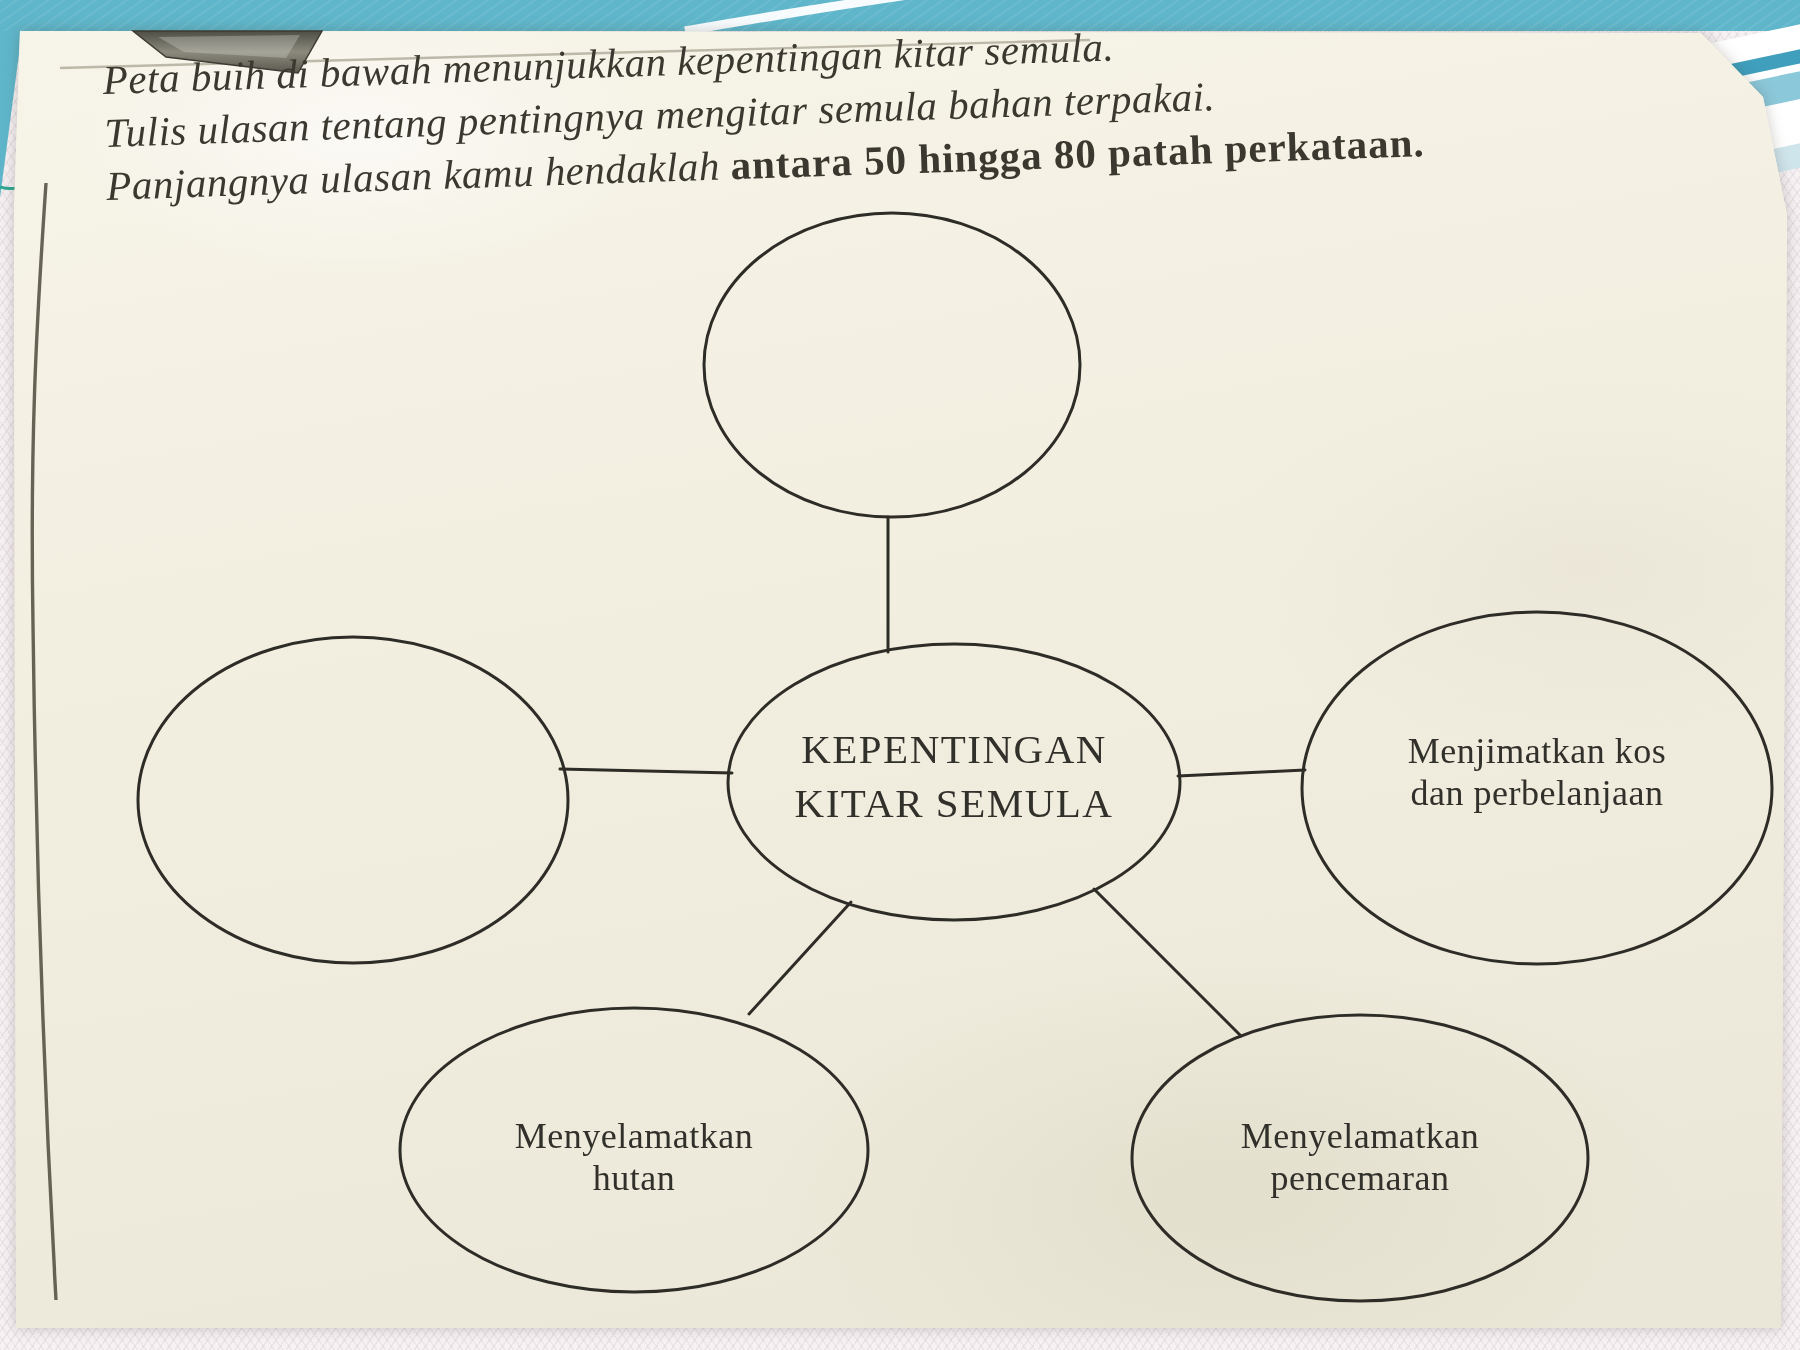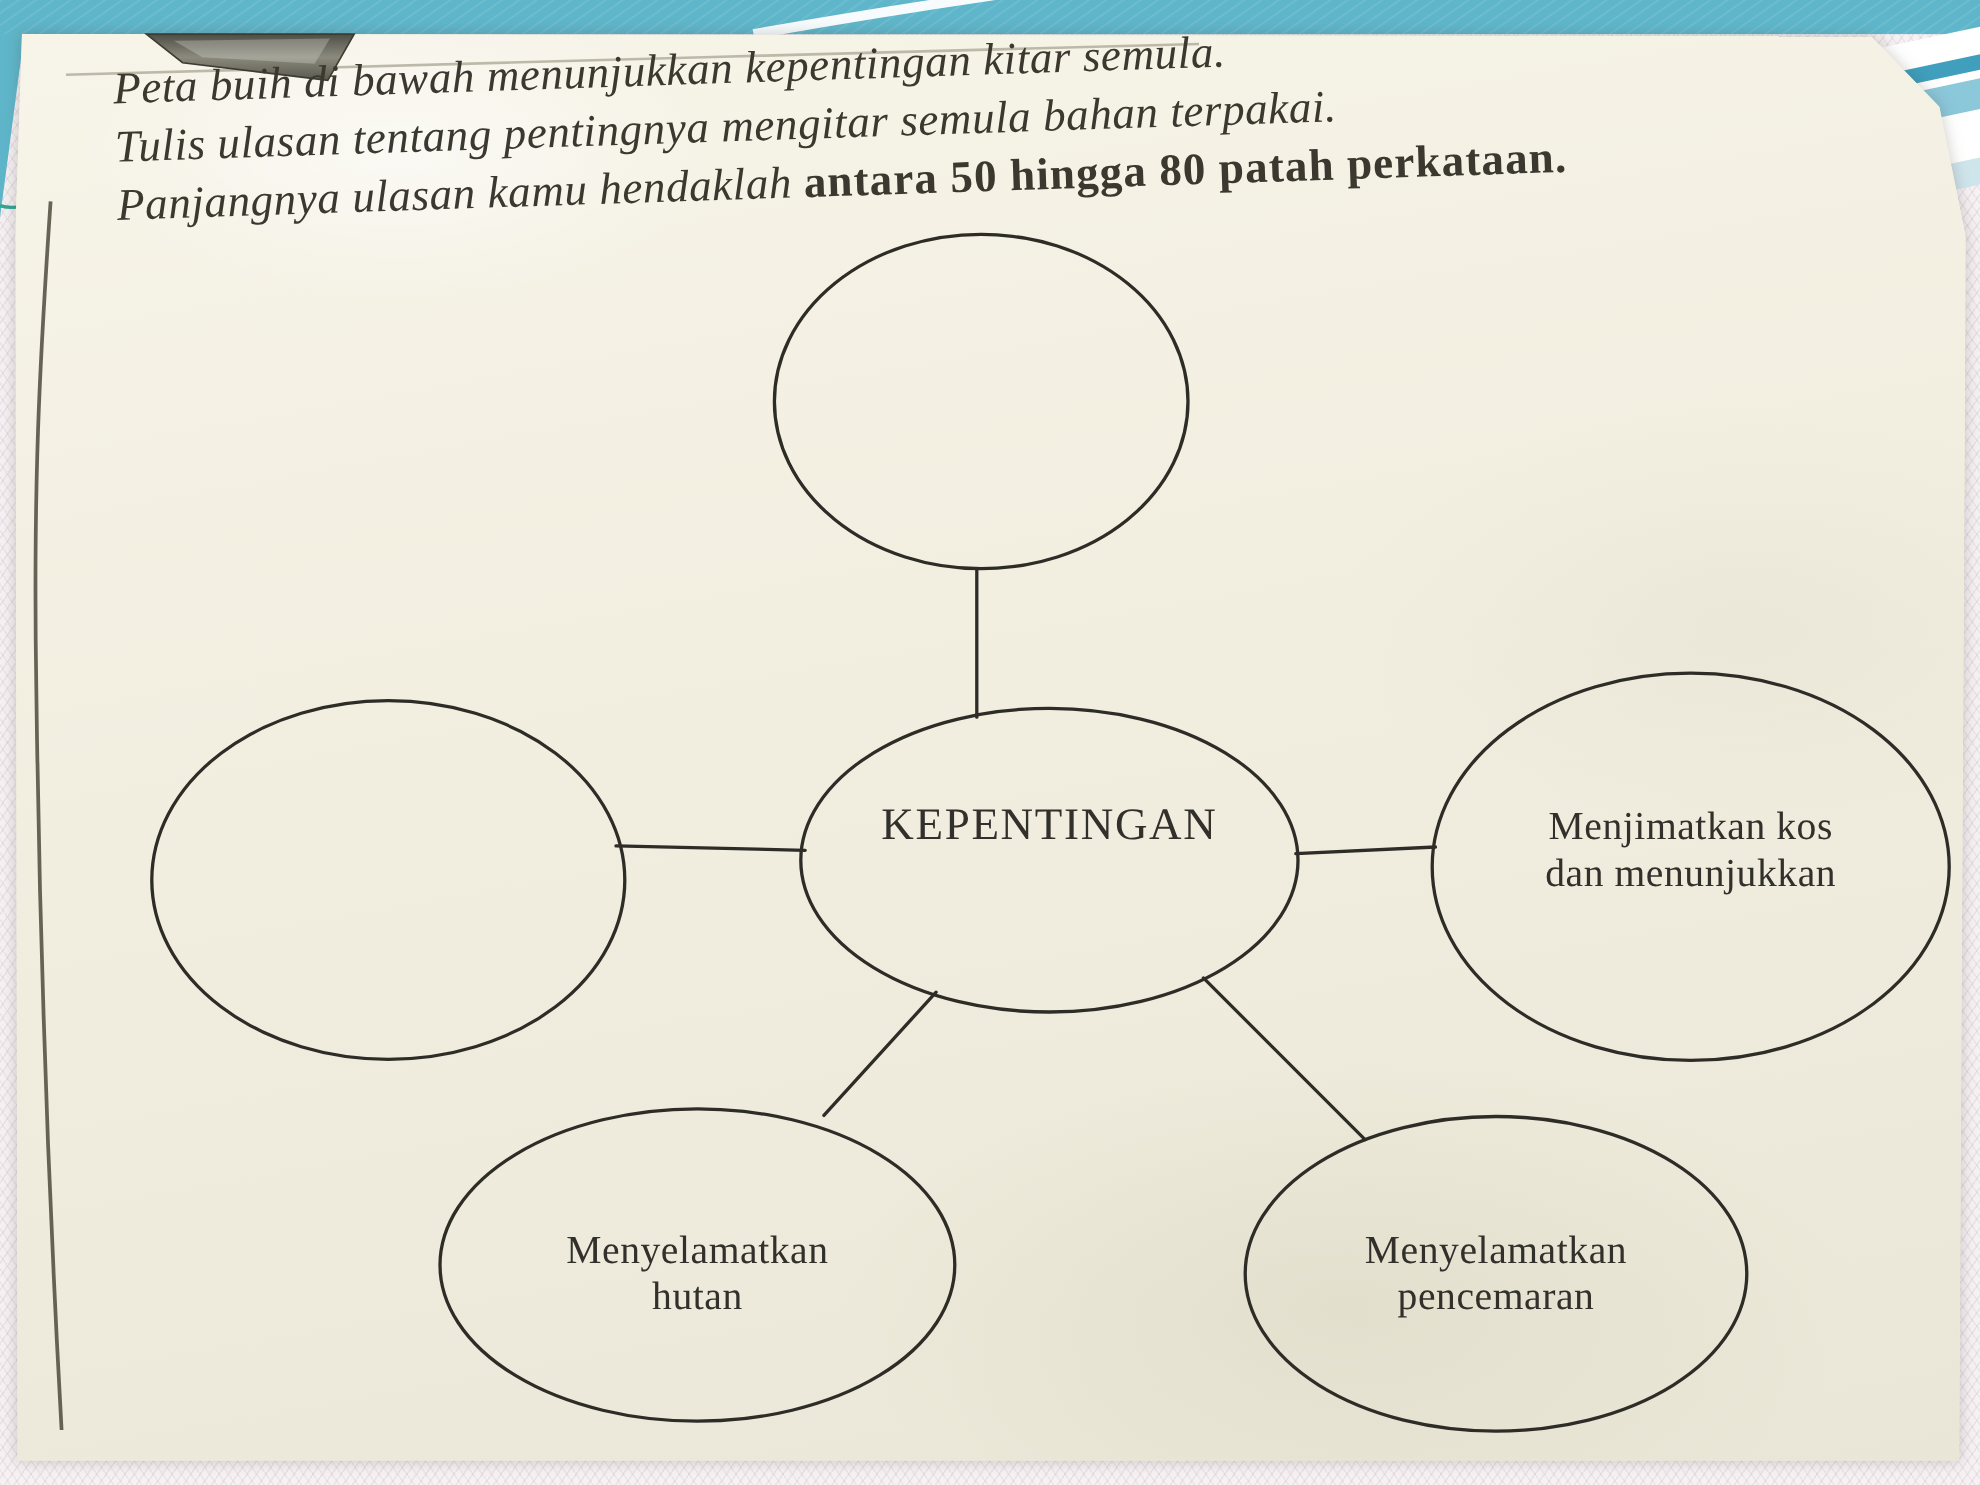--- a/index.html
+++ b/index.html
@@ -132,23 +132,24 @@
       <ellipse cx="954" cy="782" rx="226" ry="138"></ellipse>
       <ellipse cx="353" cy="800" rx="215" ry="163"></ellipse>
       <ellipse cx="1537" cy="788" rx="235" ry="176"></ellipse>
       <ellipse cx="634" cy="1150" rx="234" ry="142"></ellipse>
       <ellipse cx="1360" cy="1158" rx="228" ry="143"></ellipse>
     </svg>
 
 
     <div class="bubble-label center-node" style="left:754px; top:722px; width:400px;">
       <div>KEPENTINGAN</div>
+      <div>KITAR SEMULA</div>
     </div>
 
 
-    <div class="bubble-label" style="left:1387px; top:731px; width:300px;">Menjimatkan kos dan menunjukkan</div>
+    <div class="bubble-label" style="left:1387px; top:731px; width:300px;">Menjimatkan kos dan perbelanjaan</div>
 
     <div class="bubble-label" style="left:484px; top:1116px; width:300px;">Menyelamatkan hutan</div>
 
     <div class="bubble-label" style="left:1210px; top:1116px; width:300px;">Menyelamatkan pencemaran</div>
   </div>
 
 </div>
 
 </body></html>

